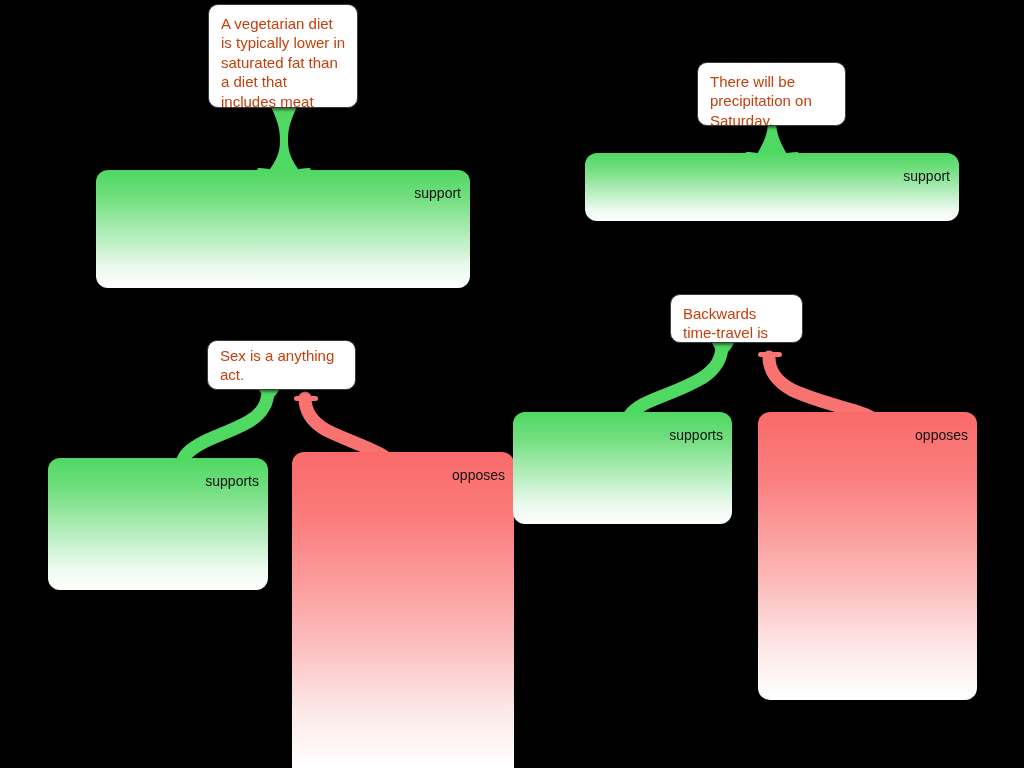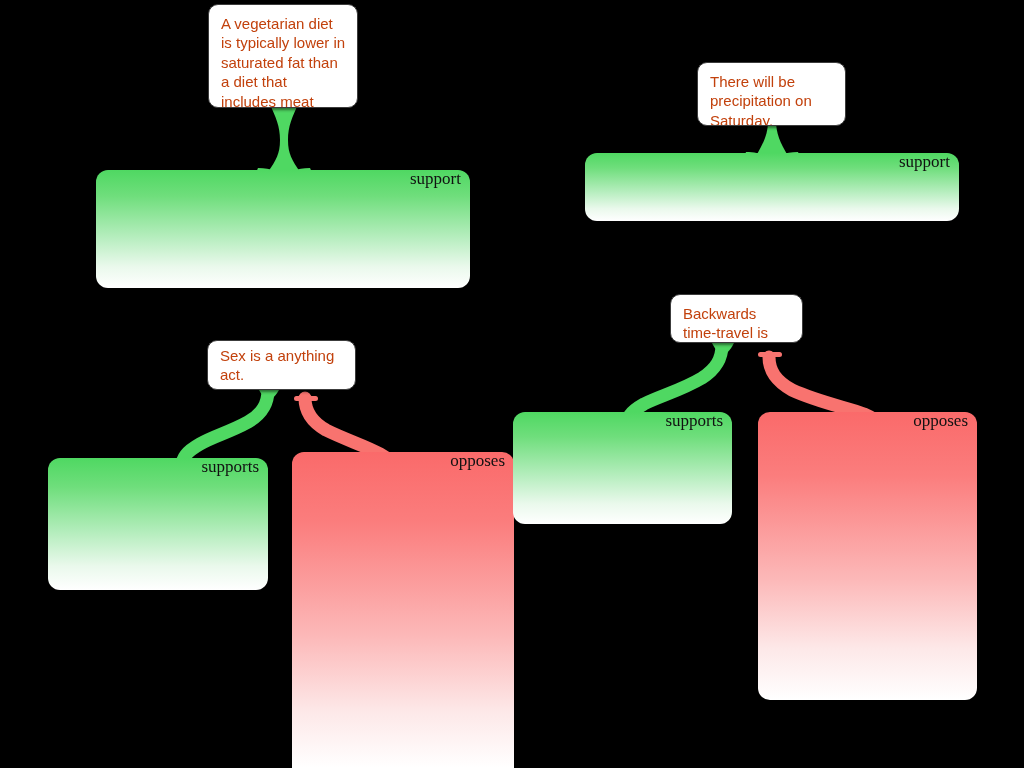--- a/index.html
+++ b/index.html
@@ -40,26 +40,26 @@
     box-sizing: border-box;
   }
   .panel.support {
     background: linear-gradient(to bottom, #4fd862 0%, #6fde7c 22%, #b8eec0 58%, #eaf9ec 82%, #ffffff 100%);
   }
   .panel.oppose {
     background: linear-gradient(to bottom, #fa6a6a 0%, #fb7d7d 22%, #fcb8b8 58%, #fde8e8 82%, #ffffff 100%);
   }
   .panel-label {
     position: absolute;
-    top: 2px;
+    top: 17px;
     right: 9px;
-    font-size: 17px;
+    font-size: 14px;
     line-height: 13px;
     color: #111111;
-    font-family: Liberation Serif, serif;
+    font-family: Liberation Sans, sans-serif;
     white-space: nowrap;
   }
   
   .reason-box {
     position: absolute;
     background: #ffffff;
     border: 1px solid #4a4a4a;
     border-radius: 9px;
     box-sizing: border-box;
     padding: 8px 10px 8px 11px;

